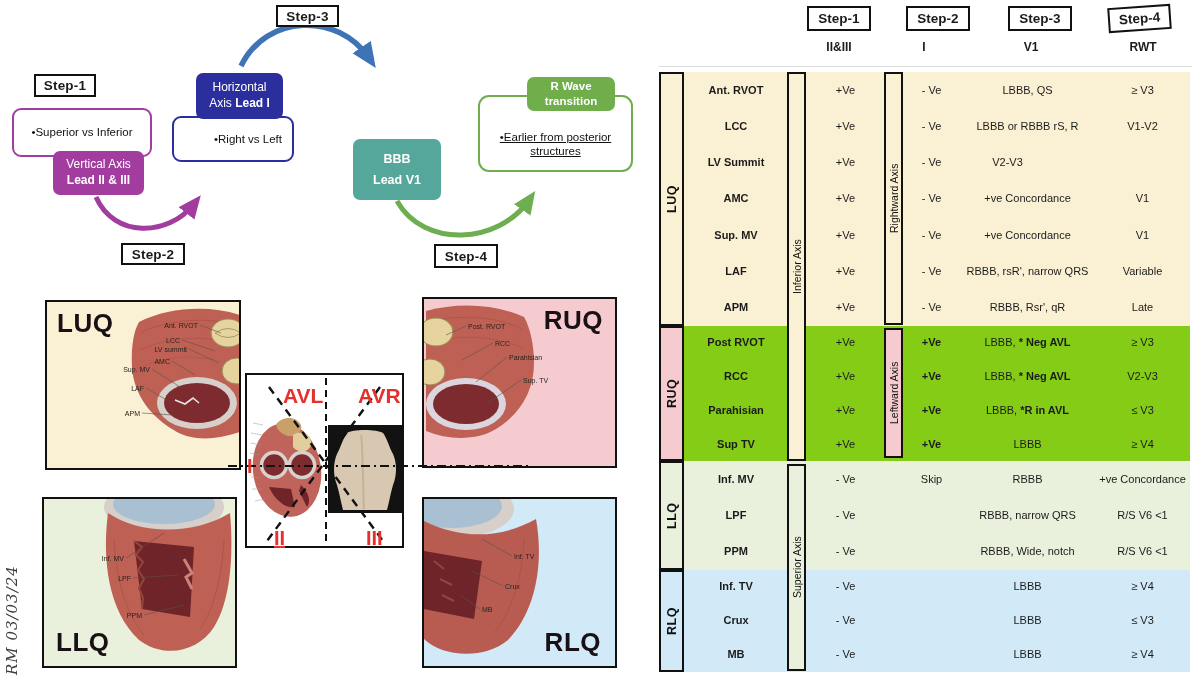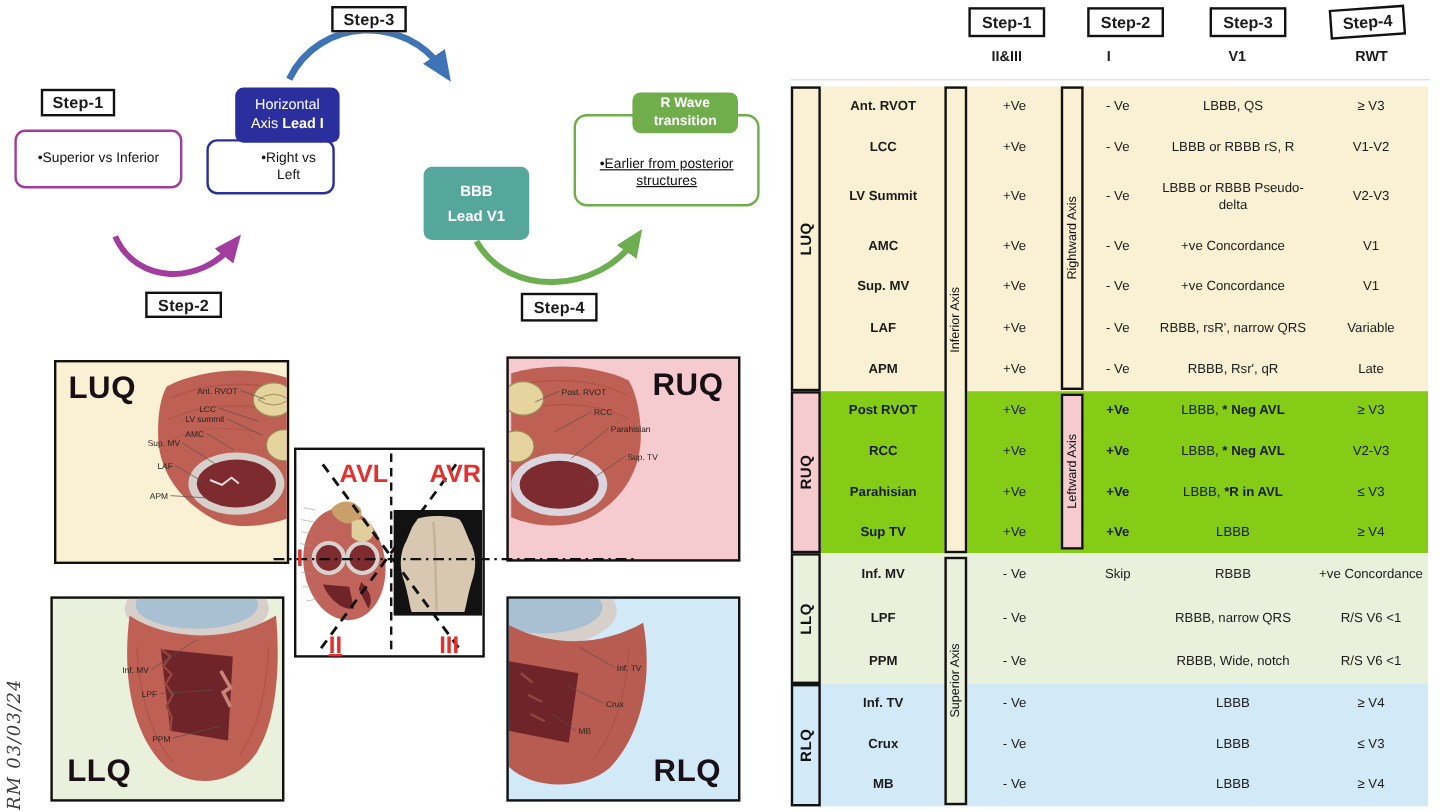--- a/index.html
+++ b/index.html
@@ -93,25 +93,29 @@
     <path d="M 241,66 C 266,14 338,12 369,58" fill="none" stroke="#3E74B5" stroke-width="5.5" marker-end="url(#mk-blue)"></path>
     <path d="M 397,201 C 424,249 499,244 529,200" fill="none" stroke="#6CAE50" stroke-width="5" marker-end="url(#mk-green)"></path>
   </svg>
 
   <div class="stepbox" style="left:34px; top:74px; width:62px; height:23px;">
       <span>Step-1</span>
     </div>
   <div class="fc-note" id="note-vert" style="left: 12px; top: 108px; width: 140px; height: 49px; border-color: rgb(162, 60, 158);">
       <span>•Superior vs Inferior</span>
     </div>
+  <div class="fc-solid" id="box-vert" style="left: 53px; top: 151px; width: 91px; height: 44px; background: rgb(162, 60, 158);">
+    <span>Vertical Axis</span>
+    <span class="b">Lead II &amp; III</span>
+  </div>
   <div class="stepbox" style="left:121px; top:243px; width:64px; height:22px;">
       <span>Step-2</span>
     </div>
 
-  <div class="fc-note" id="note-horiz" style="left: 172px; top: 116px; width: 107px; height: 46px; border-color: rgb(43, 47, 158); padding-left: 36px;">
+  <div class="fc-note" id="note-horiz" style="left: 172px; top: 116px; width: 122px; height: 46px; border-color: rgb(43, 47, 158); padding-left: 36px;">
       <span>•Right vs Left</span>
     </div>
   <div class="fc-solid" id="box-horiz" style="left: 196px; top: 73px; width: 87px; height: 46px; z-index: 4; background: rgb(43, 47, 158);">
     <span>Horizontal</span>
     <span><span>Axis </span><span class="b">Lead I</span></span>
   </div>
   <div class="stepbox" style="left:276px; top:5px; width:63px; height:22px;">
       <span>Step-3</span>
     </div>
 
@@ -297,21 +301,20 @@
           <div class="tc ts2">- Ve</div>
           <div class="tc ts3"><span>LBBB or RBBB rS, R</span></div>
           <div class="tc ts4">V1-V2</div>
         </div>
         <div class="trow">
           <div class="tc tname">LV Summit</div>
           <div class="tc tgap"></div>
           <div class="tc ts1">+Ve</div>
           <div class="tc tgap"></div>
           <div class="tc ts2">- Ve</div>
-          <div class="tc ts3"><span>LBBB or RBBB Pseudo-delta</span></div>
           <div class="tc ts4">V2-V3</div>
         </div>
         <div class="trow">
           <div class="tc tname">AMC</div>
           <div class="tc tgap"></div>
           <div class="tc ts1">+Ve</div>
           <div class="tc tgap"></div>
           <div class="tc ts2">- Ve</div>
           <div class="tc ts3"><span>+ve Concordance</span></div>
           <div class="tc ts4">V1</div>

